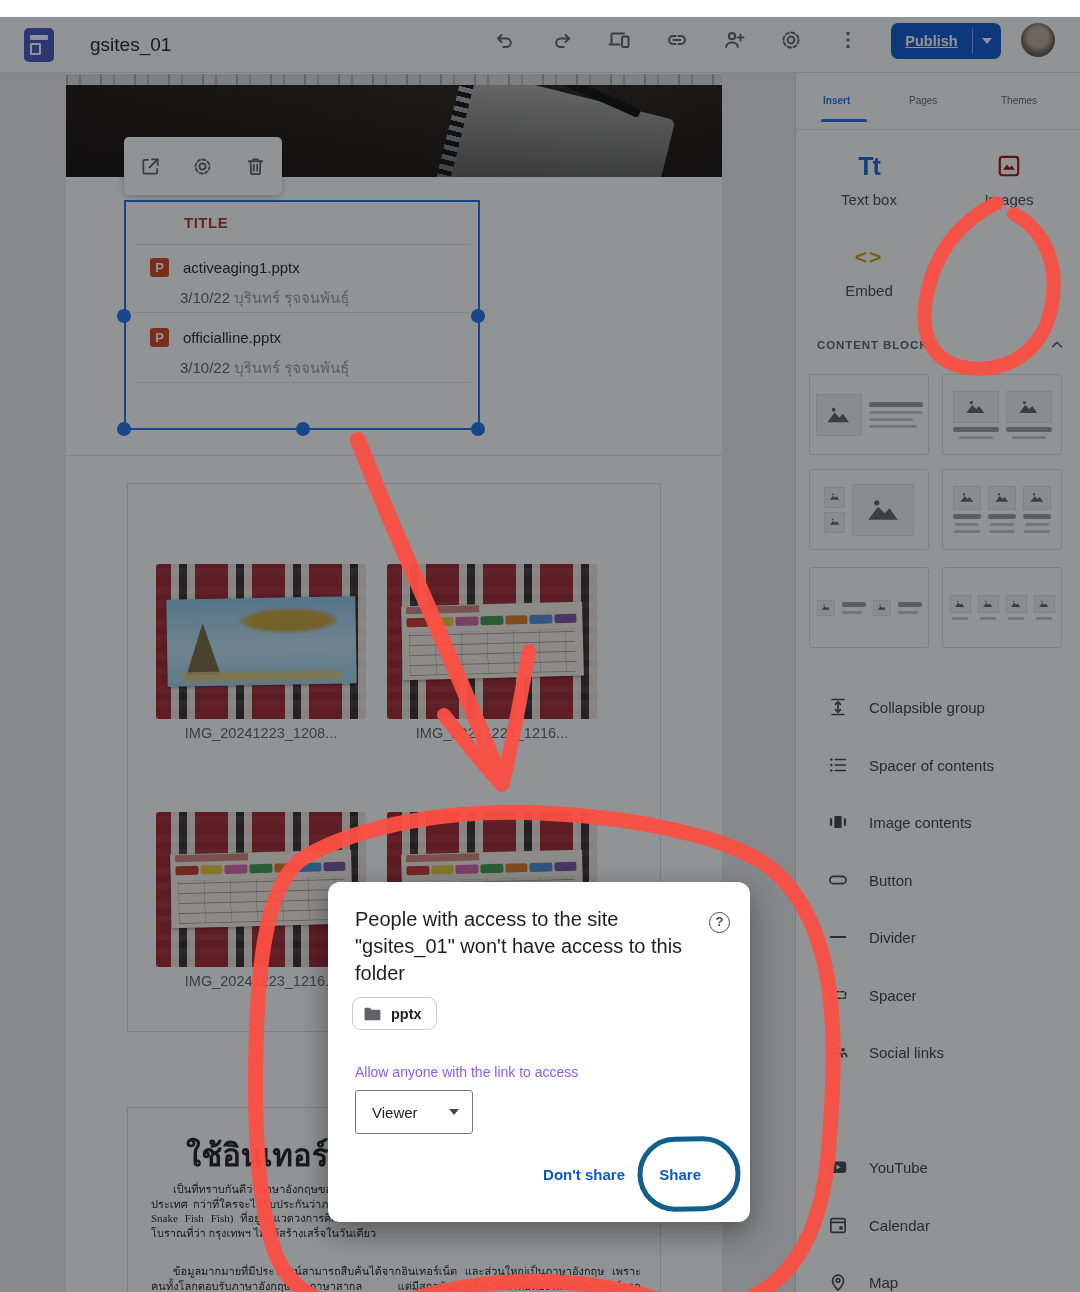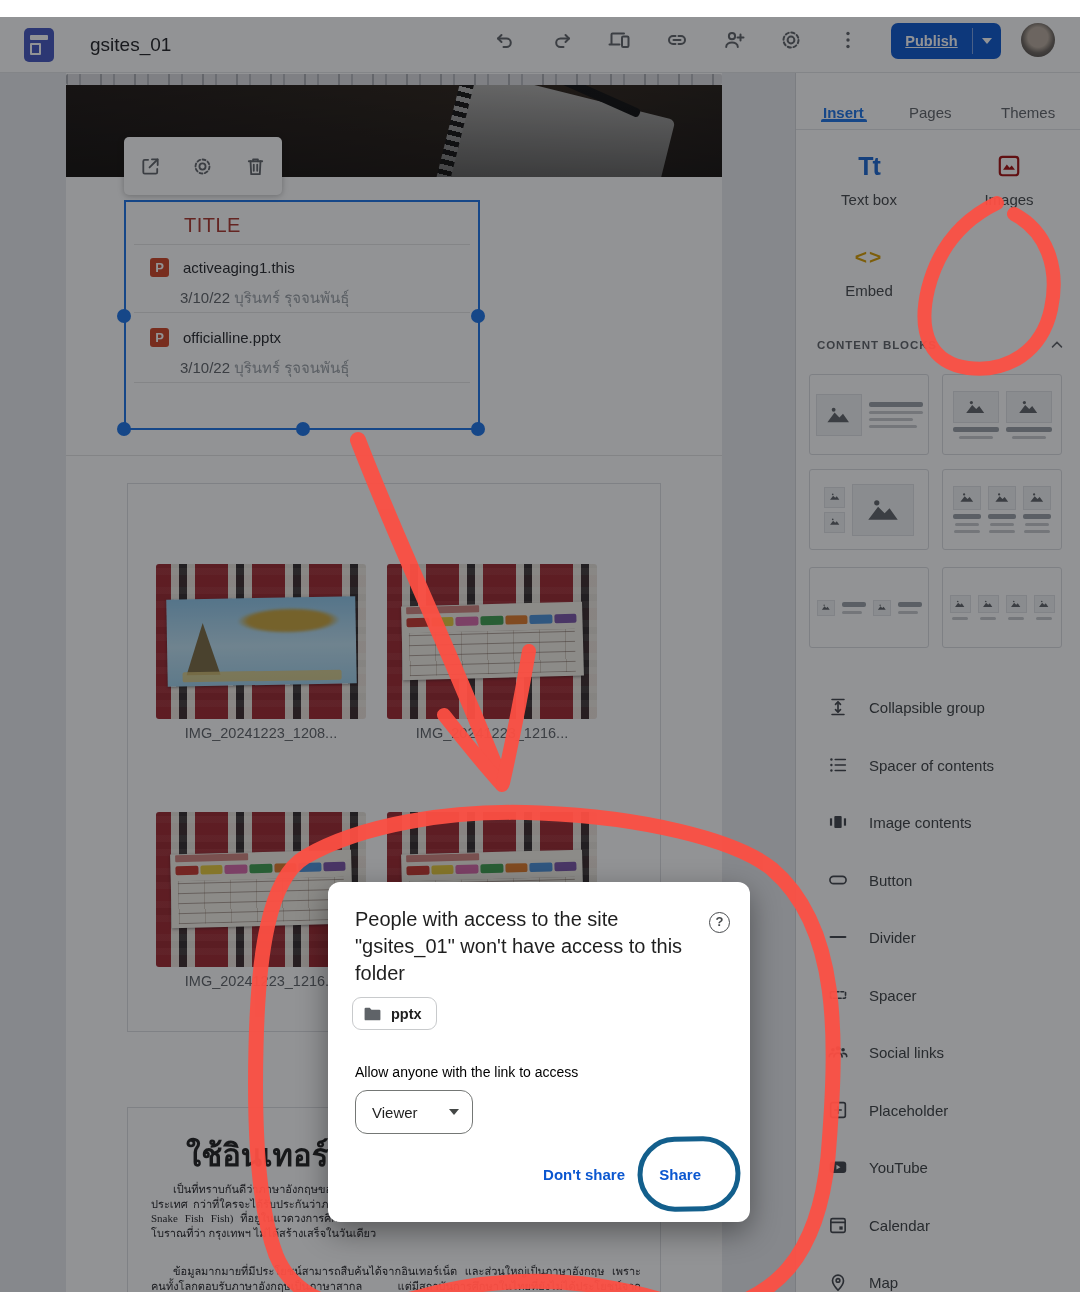--- a/index.html
+++ b/index.html
@@ -46,21 +46,21 @@
   
   #hover-toolbar { position:absolute; left:124px; top:120px; width:158px; height:58px; background:#fff;
             border-radius:5px; box-shadow:0 1px 6px rgba(0,0,0,.28); display:flex; align-items:center;
             justify-content:space-around; z-index:6; }
   #hover-toolbar svg { width:23px; height:23px; stroke:#5f6368; stroke-width:1.9; fill:none;
             stroke-linecap:round; stroke-linejoin:round; }
 
   
   #file-block { position:absolute; left:124px; top:183px; width:356px; height:230px;
             border:2px solid #1a73e8; background:#fff; z-index:4;}
-  #file-block .ttl { position:absolute; left:58px; top:12px; font-size:20px; font-weight:normal;
+  #file-block .ttl { position:absolute; left:58px; top:12px; font-size:15px; font-weight:bold;
             color:#ab352c; letter-spacing:.5px; }
   .sep { position:absolute; left:8px; right:8px; height:1px; background:#e6e6e6; }
   .file-row .picon { position:absolute; width:19px; height:19px; background:#d04423; border-radius:3px;
             color:#fff; font-size:13px; font-weight:bold; text-align:center; line-height:19px; }
   .file-row .fname { position:absolute; font-size:15px; color:#25272b; }
   .file-row .fmeta { position:absolute; font-size:15px; color:#5f6368; }
   .file-row .fowner { color:#9aa0a6; }
   .handle { position:absolute; width:14px; height:14px; border-radius:50%; background:#1a73e8; z-index:7; }
 
   .section-line { position:absolute; left:66px; top:438px; width:656px; height:1px; background:#e3e3e3; }
@@ -98,21 +98,21 @@
   #article-card { position:absolute; left:127px; top:1090px; width:534px; height:202px;
             border:1px solid #dcdee1; border-bottom:none; background:#fff; }
   #article-card h1 { position:absolute; left:58px; top:22px; font-size:31px; color:#1f1f1f;
             font-family:"Liberation Sans", sans-serif; font-weight:bold; }
   .thaiP { position:absolute; left:23px; width:490px; font-family:"Liberation Serif", serif;
             font-size:11px; line-height:14.5px; color:#26262a; text-align:justify; text-indent:22px; }
 
   
   #sidebar { position:absolute; left:795px; top:56px; width:285px; height:1236px; background:#fff;
              border-left:1px solid #d5d7da; z-index:5; }
-  .tab { position:absolute; top:16px; height:48px; line-height:48px; font-size:15px; color:#5f6368; }
+  .tab { position:absolute; top:4px; height:48px; line-height:48px; font-size:10px; color:#5f6368; }
   .tab.active { color:#1a73e8; font-weight:bold; }
   #tab-underline { position:absolute; left:25px; top:46px; width:46px; height:3px; background:#1a73e8;
              border-radius:2px 2px 0 0; }
   #tabs-border { position:absolute; left:0; top:56px; width:285px; height:1px; background:#e2e4e7; }
   .ins-btn { position:absolute; width:120px; text-align:center; }
   .ins-btn .ic { height:30px; display:flex; align-items:center; justify-content:center; }
   .ins-btn .lb { margin-top:10px; font-size:15px; color:#44474a; }
   .tt { font-size:25px; font-weight:bold; color:#1967d2; letter-spacing:-1px; }
   .embed-ic { font-size:21px; font-weight:bold; color:#d99e00; letter-spacing:2px; }
   #cb-header { position:absolute; left:21px; top:266px; width:245px; font-size:11.5px; font-weight:bold;
@@ -140,23 +140,23 @@
             border-radius:12px; box-shadow:0 10px 30px rgba(0,0,0,.4); z-index:50; }
   #dialog .dtitle { position:absolute; left:27px; top:24px; width:338px; font-size:20px;
             line-height:27px; color:#1f1f1f; }
   #dlg-help { position:absolute; left:381px; top:30px; width:21px; height:21px; border:1.7px solid #474a4d;
             border-radius:50%; color:#474a4d; font-size:13px; font-weight:bold; text-align:center;
             line-height:18px; }
   #folder-chip { position:absolute; left:24px; top:115px; height:33px; padding:0 14px 0 10px;
             border:1px solid #c8cacc; border-radius:9px; display:flex; align-items:center; gap:9px; }
   #folder-chip svg { width:19px; height:16px; }
   #folder-chip .ct { font-size:14.5px; font-weight:bold; color:#1f1f1f; }
-  #access-label { position:absolute; left:27px; top:182px; font-size:14px; color:#000000; }
+  #access-label { position:absolute; left:27px; top:182px; font-size:14px; color:#8b5cf6; }
   #role-select { position:absolute; left:27px; top:208px; width:118px; height:44px; border:1px solid #747775;
-            border-radius:12px; display:flex; align-items:center; }
+            border-radius:3px; display:flex; align-items:center; }
   #role-select .rv { margin-left:16px; font-size:15px; color:#1f1f1f; flex:1; }
   #role-select .caret-down { border-top-color:#444746; margin-right:13px; }
   .dlg-btn { position:absolute; top:278px; height:30px; line-height:30px; font-size:15px; font-weight:bold;
             color:#0b57d0; }
   #btn-dontshare { right:125px; }
   #btn-share { right:49px; }
   #annot { position:absolute; inset:0; z-index:60; pointer-events:none; }
 </style>
 </head>
 <body>
@@ -263,21 +263,21 @@
         <path d="M6.8 6.5 7.5 20h9l.7-13.5"></path>
         <path d="M10.2 10v6.5M13.8 10v6.5"></path>
       </svg>
   </div>
 
   <div id="file-block">
     <div class="ttl">TITLE</div>
     <div class="sep" style="top:42px"></div>
     <div class="file-row">
       <div class="picon" style="left:24px; top:56px">P</div>
-      <div class="fname" style="left:57px; top:57px">activeaging1.this</div>
+      <div class="fname" style="left:57px; top:57px">activeaging1.pptx</div>
       <div class="fmeta" style="left:54px; top:84px"><span>3/10/22</span> <span class="fowner">บุรินทร์ รุจจนพันธุ์</span></div>
     </div>
     <div class="sep" style="top:110px"></div>
     <div class="file-row">
       <div class="picon" style="left:24px; top:126px">P</div>
       <div class="fname" style="left:57px; top:127px">officialline.pptx</div>
       <div class="fmeta" style="left:54px; top:154px"><span>3/10/22</span> <span class="fowner">บุรินทร์ รุจจนพันธุ์</span></div>
     </div>
     <div class="sep" style="top:180px"></div>
   </div>
@@ -574,27 +574,20 @@
     </div>
     <div class="side-item" style="top:957px">
       <div class="sic"><svg viewBox="0 0 24 24">
             <circle cx="6.5" cy="9.5" r="2" fill="#40444a" stroke="none"></circle>
             <circle cx="17.5" cy="9.5" r="2" fill="#40444a" stroke="none"></circle>
             <circle cx="12" cy="8" r="2.4" fill="#40444a" stroke="none"></circle>
             <path d="M2.5 17c0-2.3 1.8-3.5 4-3.5M21.5 17c0-2.3-1.8-3.5-4-3.5M7.5 17.5c0-2.8 2-4.3 4.5-4.3s4.5 1.5 4.5 4.3" fill="none"></path>
           </svg></div>
       <div class="slb">Social links</div>
     </div>
-    <div class="side-item" style="top:1015px">
-      <div class="sic"><svg viewBox="0 0 24 24">
-            <rect x="4" y="4" width="16" height="16" rx="2"></rect>
-            <path d="M12 8.5v7M8.5 12h7"></path>
-          </svg></div>
-      <div class="slb">Placeholder</div>
-    </div>
     <div class="side-item" style="top:1072px">
       <div class="sic"><svg viewBox="0 0 24 24">
             <rect x="3" y="6" width="18" height="12.5" rx="3.2" fill="#40444a" stroke="none"></rect>
             <path d="M10.3 9.6 14.6 12.2 10.3 14.8Z" fill="#fff" stroke="none"></path>
           </svg></div>
       <div class="slb">YouTube</div>
     </div>
     <div class="side-item" style="top:1130px">
       <div class="sic"><svg viewBox="0 0 24 24">
             <rect x="4.2" y="5" width="15.6" height="15" rx="1.8"></rect>

